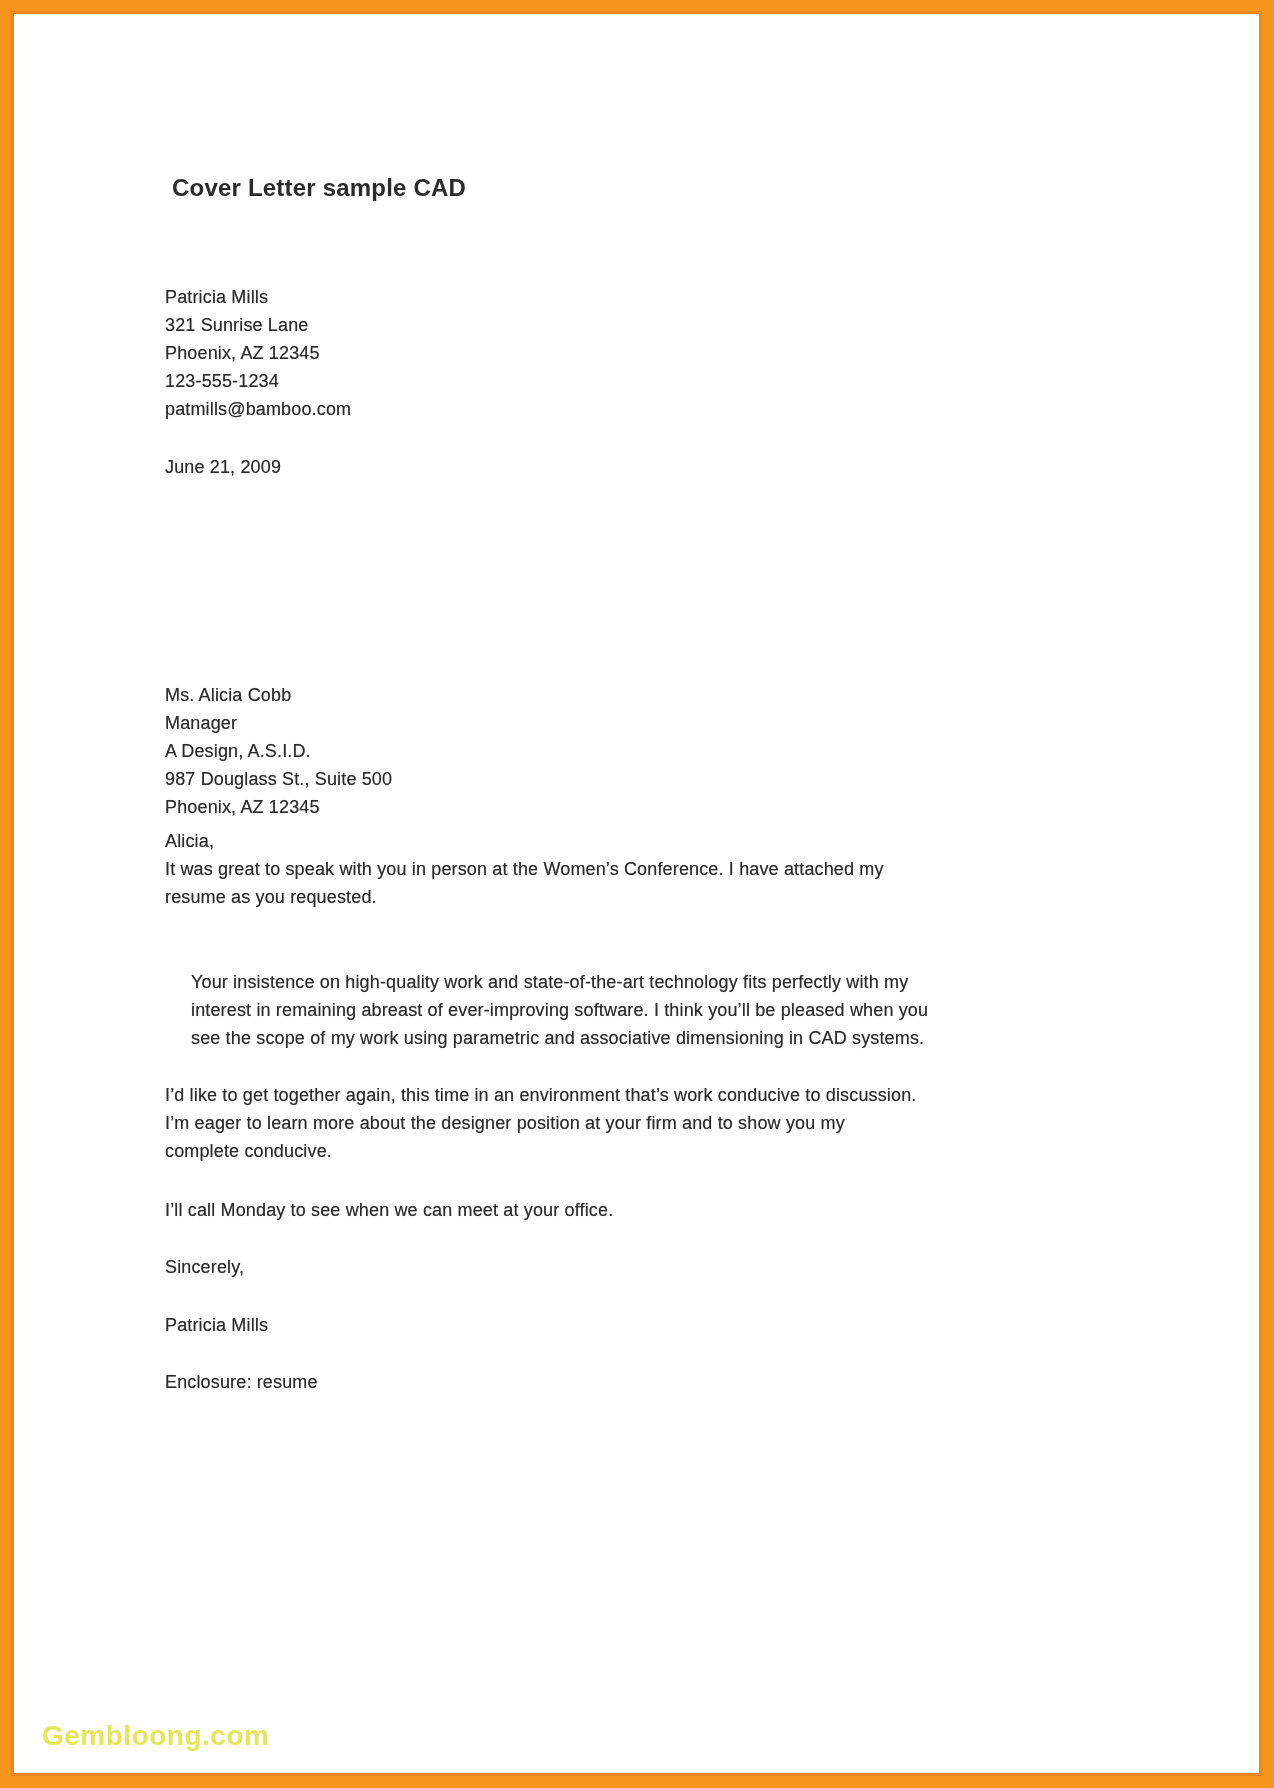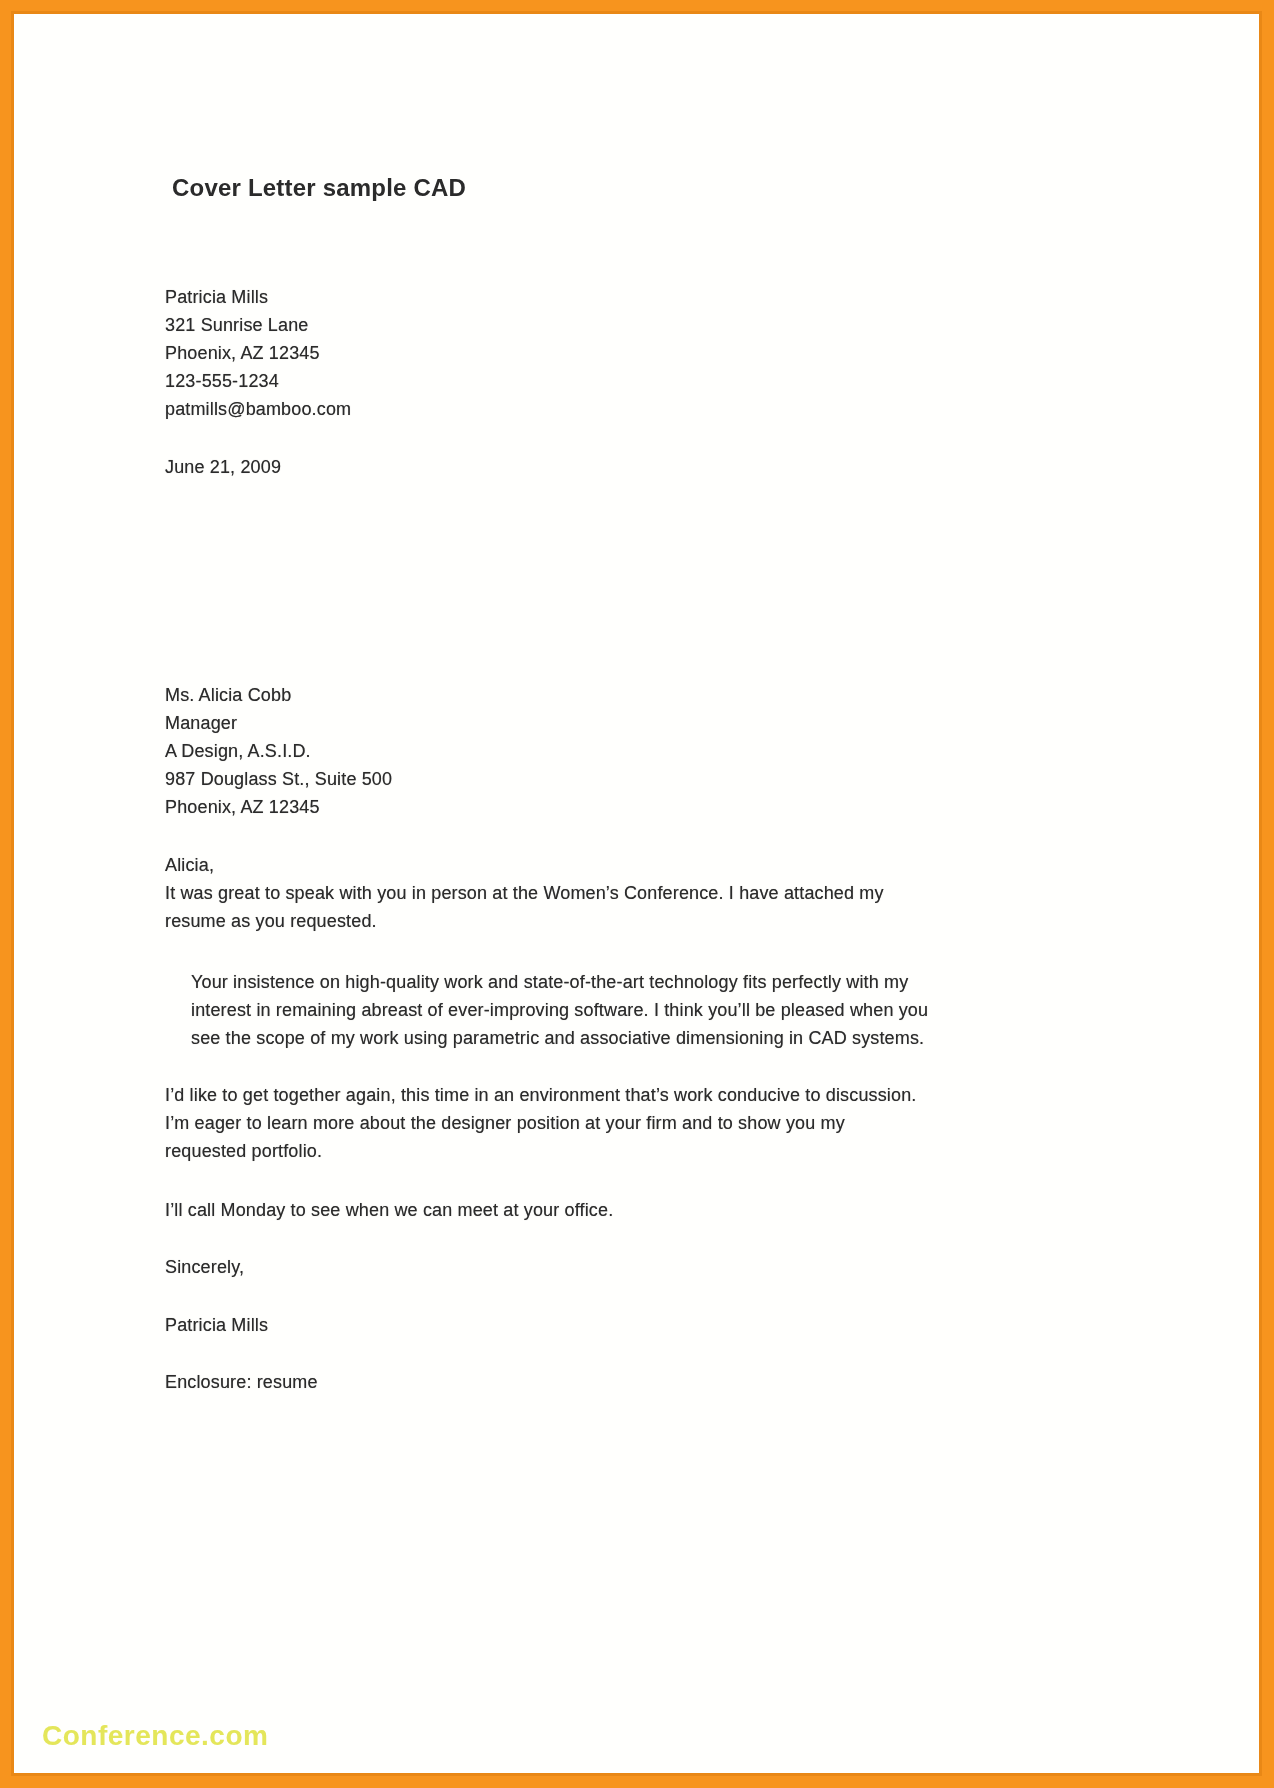--- a/index.html
+++ b/index.html
@@ -51,21 +51,21 @@
     line-height: 28px;
     height: 28px;
     white-space: nowrap;
     color: var(--text, #2b2b2b);
     text-shadow: 0 0 0.7px rgba(45, 45, 45, 0.55);
     letter-spacing: 0.15px;
   }
   .sender      { top: 269px; }
   .date-block  { top: 439px; text-align: right; }
   .recipient   { top: 667px; }
-  .para-1      { top: 837px; }
+  .para-1      { top: 813px; }
   .para-2      { top: 954px; margin-left: 26px; }
   .para-3      { top: 1067px; }
   .para-4      { top: 1182px; }
   .closing     { top: 1239px; }
   .signature   { top: 1297px; }
   .enclosure   { top: 1354px; }
   .watermark {
     position: absolute;
     left: 28px;
     top: 1706px;
@@ -113,35 +113,35 @@
 
     <div class="block para-2">
       <div class="line">Your insistence on high-quality work and state-of-the-art technology fits perfectly with my</div>
       <div class="line">interest in remaining abreast of ever-improving software. I think you’ll be pleased when you</div>
       <div class="line">see the scope of my work using parametric and associative dimensioning in CAD systems.</div>
     </div>
 
     <div class="block para-3">
       <div class="line">I’d like to get together again, this time in an environment that’s work conducive to discussion.</div>
       <div class="line">I’m eager to learn more about the designer position at your firm and to show you my</div>
-      <div class="line">requested portfolio.</div>
+      <div class="line">complete conducive.</div>
     </div>
 
     <div class="block para-4">
       <div class="line">I’ll call Monday to see when we can meet at your office.</div>
     </div>
 
     <div class="block closing">
       <div class="line">Sincerely,</div>
     </div>
 
     <div class="block signature">
       <div class="line">Patricia Mills</div>
     </div>
 
     <div class="block enclosure">
       <div class="line">Enclosure: resume</div>
     </div>
 
-    <div class="watermark">Conference.com</div>
+    <div class="watermark">Gembloong.com</div>
 
   </div>
 </div>
 
 </body></html>

